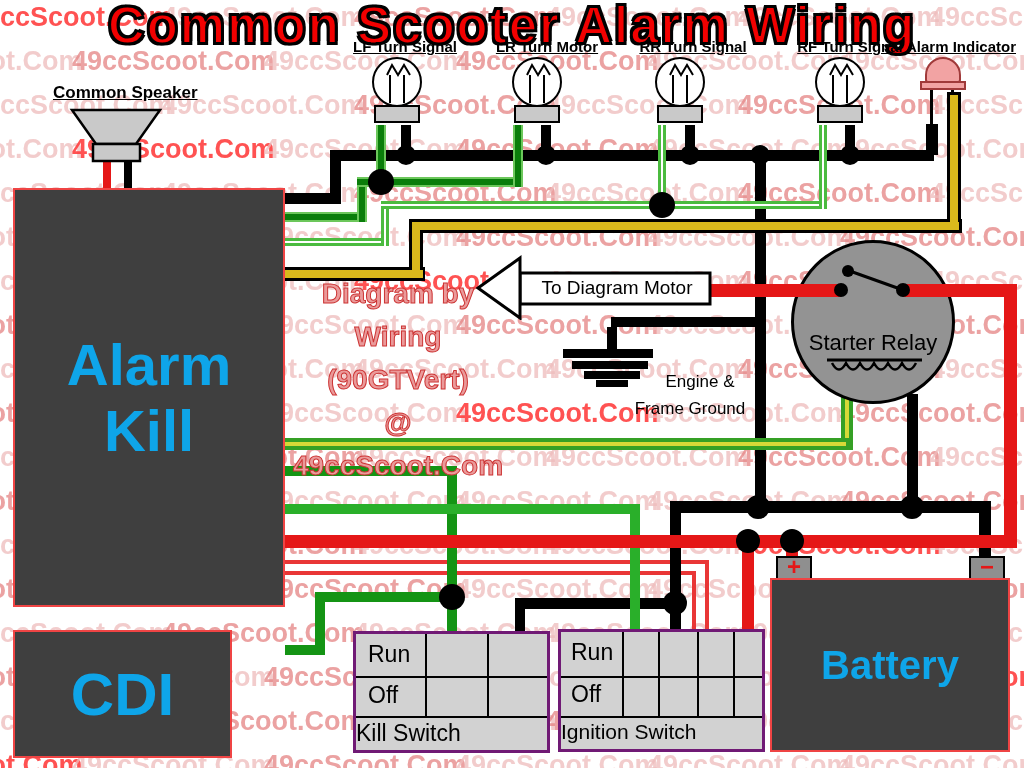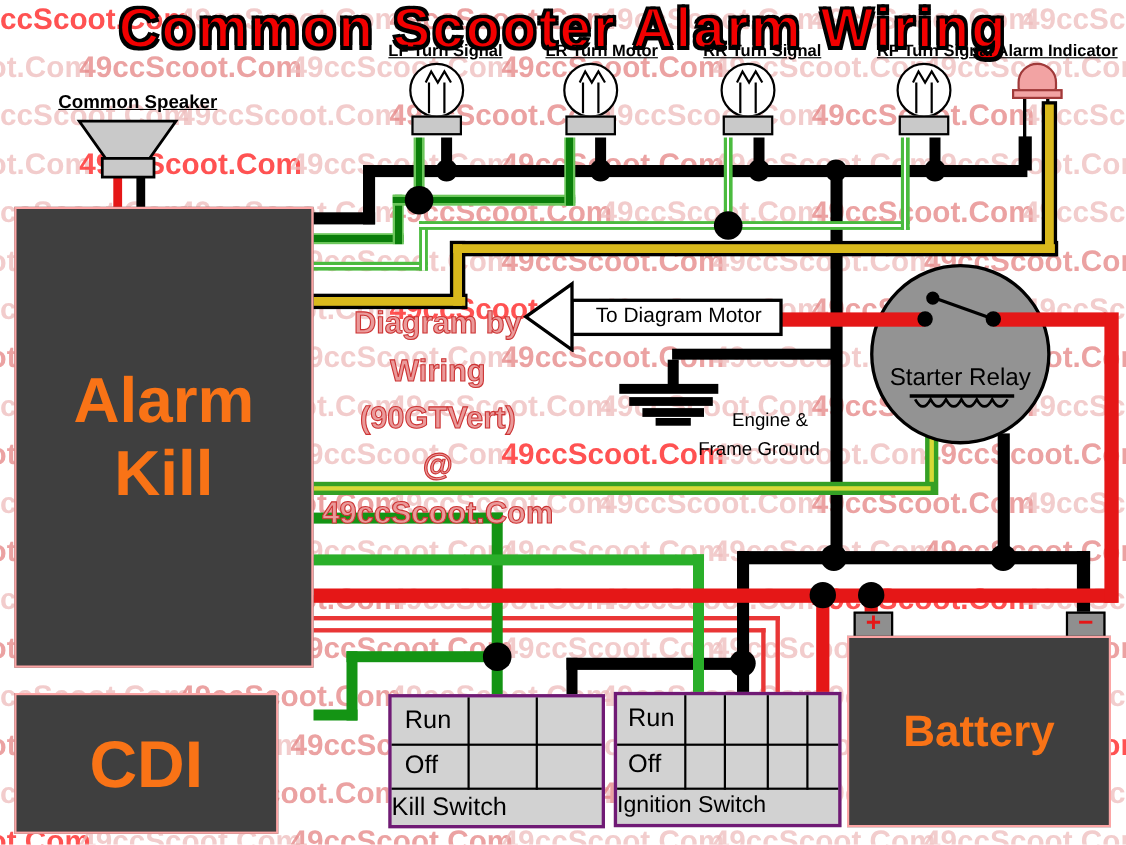--- a/index.html
+++ b/index.html
@@ -23,22 +23,22 @@
   .yk{background:#000;}
   .yy{background:var(--wire-yellow);}
   .dot{position:absolute;background:#000;border-radius:50%;z-index:6;}
   
   #title{position:absolute;left:0;top:-4px;width:100%;text-align:center;white-space:nowrap;
          font-size:51px;font-weight:bold;letter-spacing:2px;color:var(--title-red);z-index:7;
          -webkit-text-stroke:2px #000;
          text-shadow:-2px -2px 0 #000,2px -2px 0 #000,-2px 2px 0 #000,2px 2px 0 #000;}
   .lbl{position:absolute;color:#000;font-weight:bold;z-index:7;text-decoration:underline;}
   .siglbl{top:38px;font-size:15px;width:140px;text-align:center;transform:translateX(-50%);}
-  .box{position:absolute;background:var(--box-dark-gray);border:2px solid #fca5a5;z-index:6;
-       color:#f97316;display:flex;flex-direction:column;align-items:center;justify-content:center;
+  .box{position:absolute;background:var(--box-dark-gray);border:2px solid #ef4444;z-index:6;
+       color:#0ea5e9;display:flex;flex-direction:column;align-items:center;justify-content:center;
        font-weight:bold;box-sizing:border-box;}
   .credit{position:absolute;left:283px;top:272px;width:230px;z-index:1;text-align:center;
           font-size:28px;font-weight:bold;line-height:43px;color:var(--credit-fill);
           -webkit-text-stroke:1px var(--credit-outline);z-index:7;}
   
   .table{position:absolute;background:var(--table-gray);border:3px solid #701a75;z-index:6;box-sizing:border-box;}
   .tl{position:absolute;background:#000;}
   .trow{position:absolute;font-size:23px;font-weight:normal;color:#000;}
   .ttitle{position:absolute;left:0;width:100%;font-size:23px;color:#000;}
   
@@ -321,21 +321,21 @@
   <div id="led">
     <div id="led-dome"></div>
     <div id="led-flange"></div>
   </div>
 
   <div class="box" style="left:13px;top:188px;width:272px;height:419px;font-size:58px;line-height:66px">
     <span>Alarm</span>
     <span>Kill</span>
   </div>
 
-  <div class="box" style="left:13px;top:630px;width:240px;height:128px;font-size:60px">
+  <div class="box" style="left:13px;top:630px;width:219px;height:128px;font-size:60px">
     <span>CDI</span>
   </div>
 
   <div class="term" style="left:776px;top:556px"><span>+</span></div>
   <div class="term" style="left:969px;top:556px"><span>−</span></div>
   <div class="box" style="left:770px;top:578px;width:240px;height:174px;font-size:40px">
     <span>Battery</span>
   </div>
 
   <div id="relay-circle"></div>

